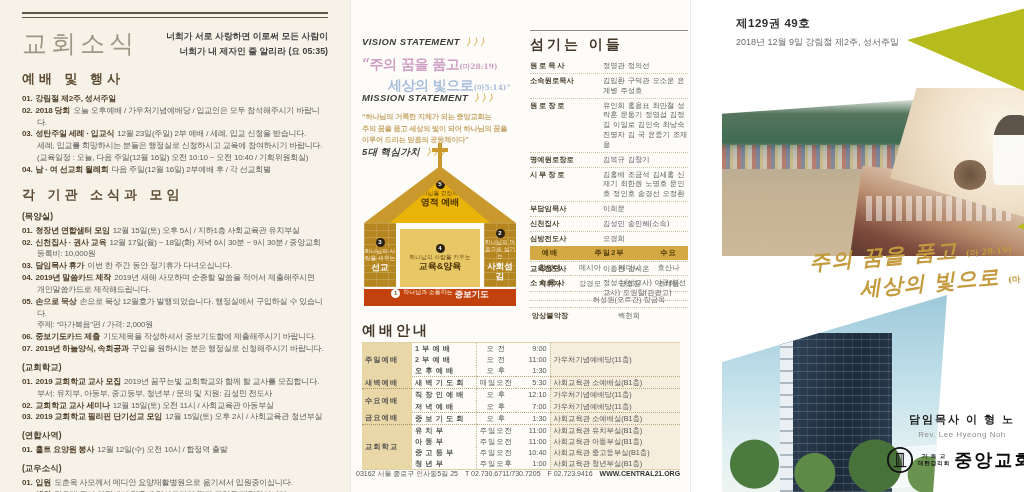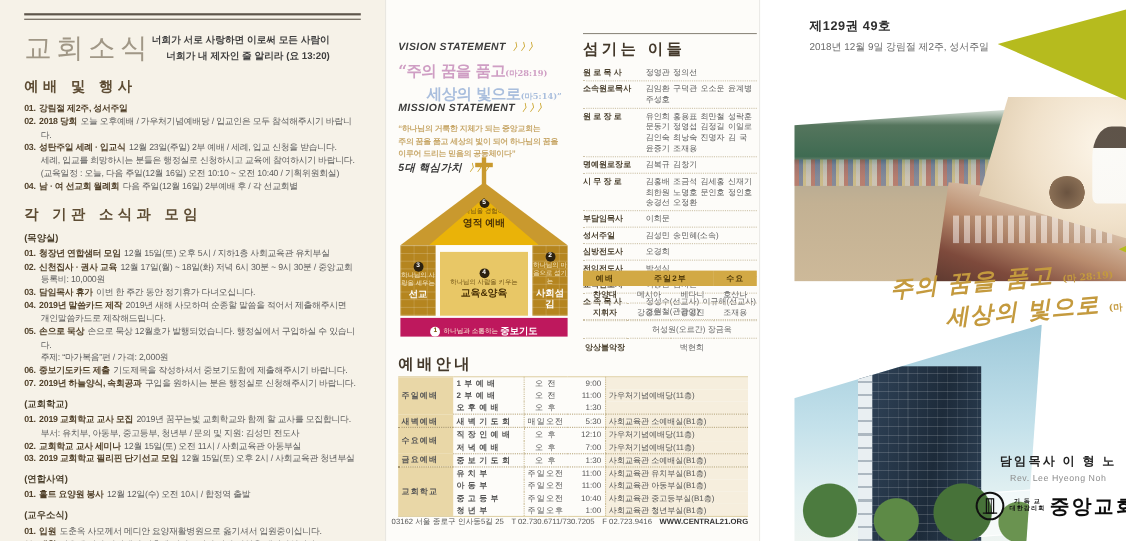--- a/index.html
+++ b/index.html
@@ -2,21 +2,21 @@
 <html><head>
 <meta charset="utf-8">
 <style>
   html,body{margin:0;padding:0;}
   body{width:1024px;height:492px;position:relative;overflow:hidden;background:#ffffff;
        font-family:"Liberation Sans",sans-serif;-webkit-font-smoothing:antialiased;}
   .panel{position:absolute;top:0;height:492px;}
   
   #left-panel{left:0;width:350px;background:#f6f2e8;box-sizing:border-box;padding:12px 22px 0 22px;}
   #top-rule{height:3px;border-top:2px solid #5e564b;border-bottom:1px solid #5e564b;margin-bottom:9px;}
-  #left-header{display:flex;align-items:center;margin-bottom:4px;}
+  #left-header{display:flex;justify-content:space-between;align-items:center;margin-bottom:4px;}
   #left-title{font-family:"DejaVu Serif","Liberation Serif",serif;font-size:25px;color:#a09786;letter-spacing:4px;}
   #left-verse{font-size:8.8px;color:#3f3f3f;line-height:1.6;text-align:right;white-space:pre-line;font-weight:bold;}
   .sec-h{font-family:"DejaVu Serif","Liberation Serif",serif;font-weight:bold;font-size:13px;color:#5d4c33;
          letter-spacing:4px;margin:10px 0 5px 0;}
   .grp{font-size:8.5px;font-weight:bold;color:#4a3f2b;margin:7px 0 2px 0;}
   .item{font-size:8px;line-height:1.48;color:#5c5c5c;padding-left:15px;text-indent:-15px;
         white-space:pre-line;letter-spacing:-0.2px;}
   .item .num,.item .ttl{font-weight:bold;color:#51412a;}
   .item .ttl{margin:0 3px;}
   
@@ -48,22 +48,22 @@
         background-image:linear-gradient(rgba(255,255,255,.18) 1px,transparent 1px),
                          linear-gradient(90deg,rgba(255,255,255,.14) 1px,transparent 1px);
         background-size:12px 7px;display:flex;flex-direction:column;justify-content:center;
         align-items:center;text-align:center;}
   #pillar-left{left:0;width:32px;}
   #pillar-right{left:120px;width:32px;}
   .wall .cv-pre{color:#f7e9c8;}
   .wall .cv-name{color:#ffffff;font-size:8.5px;}
   #mid-block{position:absolute;left:36px;top:86px;width:80px;height:58px;background:#e8c766;
         display:flex;flex-direction:column;justify-content:center;align-items:center;text-align:center;}
-  #base-bar{position:absolute;left:0;top:146px;width:152px;height:17px;background:#be185d;
-        display:flex;justify-content:center;align-items:flex-end;color:#fff;}
+  #base-bar{position:absolute;left:0;top:146px;width:152px;height:17px;background:#c2410c;
+        display:flex;justify-content:center;align-items:flex-start;color:#fff;}
   #base-bar .cv-pre{color:#fdf3da;font-size:6px;}
   #base-bar .cv-name{color:#ffffff;font-size:8.5px;margin-left:2px;}
   .badge{display:inline-block;width:9px;height:9px;border-radius:50%;background:#2b2110;color:#fff;
         font-size:6px;line-height:9px;text-align:center;font-weight:bold;margin-bottom:1px;}
   #base-bar .badge{background:#fff;color:#7a5a10;margin-right:3px;margin-bottom:0;}
   
   .big-h{font-family:"DejaVu Serif","Liberation Serif",serif;font-weight:bold;font-size:14px;
          color:#43382a;letter-spacing:3px;}
   #worship-heading{left:12px;top:322px;}
   #worship-table{left:12px;top:342px;width:318px;}
@@ -73,21 +73,21 @@
   td.wgroup{background:#e9d7a7;color:#6a5322;font-weight:bold;letter-spacing:1px;}
   td.wname{font-weight:bold;color:#4a4238;letter-spacing:0.5px;}
   td.wampm{border-left:1px dotted #c9bb93;text-align:center;letter-spacing:1px;}
   td.wtime{text-align:right;padding-right:6px;}
   td.wplace{background:#f6eedd;border-left:1px dotted #c9bb93;color:#5f5a4e;}
   tr.gend td{border-bottom:1px dotted #b9a87f;}
   tr.gend td.wgroup{border-bottom:1px dotted #a6956b;}
   
   #servants{left:180px;top:30px;width:158px;border-top:1px solid #8f8b80;padding-top:5px;}
   #servants-heading{margin-bottom:5px;}
-  .srow{display:flex;gap:5px;border-bottom:1px dotted #cdc2a8;padding:2px 0;}
+  .srow{display:flex;gap:21px;border-bottom:1px dotted #cdc2a8;padding:2px 0;font-family:Liberation Serif, serif;}
   .srole{width:52px;flex:none;font-size:7.3px;font-weight:bold;color:#493f2d;line-height:1.35;}
   .snames{flex:1;font-size:7.3px;color:#5c5c5c;line-height:1.35;word-spacing:1px;}
   
   #choir{left:180px;top:246px;width:158px;}
   #choir table{border-collapse:collapse;table-layout:fixed;width:158px;}
   #choir th{background:#d2a945;color:#503a08;font-size:7.3px;font-weight:bold;padding:2px 0;letter-spacing:1px;}
   #choir td{font-size:7.3px;color:#666;text-align:center;padding:2.5px 0;border-bottom:1px dotted #cdc2a8;}
   #choir td.clabel{font-weight:bold;color:#493f2d;}
   #choir tr:last-child td{border-bottom:none;}
   #choir td.cspan{text-align:center;}
@@ -161,21 +161,21 @@
     color:#0d0d0d;letter-spacing:2px;}
 </style>
 </head>
 <body>
 
 <div id="left-panel" class="panel">
   <div id="top-rule"></div>
   <div id="left-header">
     <div id="left-title">교회소식</div>
     <div id="left-verse">너희가 서로 사랑하면 이로써 모든 사람이
-너희가 내 제자인 줄 알리라 (요 13:20)</div>
+너희가 내 제자인 줄 알리라 (요 05:35)</div>
   </div>
   <div id="left-sections">
       <div class="sec-h">예배 및 행사</div>
       <div class="item"><span class="num">01.</span><span class="ttl">강림절 제2주, 성서주일</span></div>
       <div class="item"><span class="num">02.</span><span class="ttl">2018 당회</span><span class="txt">오늘 오후예배 / 가우처기념예배당 / 입교인은 모두 참석해주시기 바랍니다.</span></div>
       <div class="item"><span class="num">03.</span><span class="ttl">성탄주일 세례 · 입교식</span><span class="txt">12월 23일(주일) 2부 예배 / 세례, 입교 신청을 받습니다.
 세례, 입교를 희망하시는 분들은 행정실로 신청하시고 교육에 참여하시기 바랍니다.
 (교육일정 : 오늘, 다음 주일(12월 16일) 오전 10:10 ~ 오전 10:40 / 기획위원회실)</span></div>
       <div class="item"><span class="num">04.</span><span class="ttl">남 · 여 선교회 월례회</span><span class="txt">다음 주일(12월 16일) 2부예배 후 / 각 선교회별</span></div>
       <div class="sec-h">각 기관 소식과 모임</div>
@@ -283,21 +283,21 @@
         </div>
         <div class="srow">
           <div class="srole">시 무 장 로</div>
           <div class="snames">김홍배 조금석 김세홍 신재기 최한원 노명호 문인호 정인호 송경선 오정환</div>
         </div>
         <div class="srow">
           <div class="srole">부담임목사</div>
           <div class="snames">이희문</div>
         </div>
         <div class="srow">
-          <div class="srole">성서주일</div>
+          <div class="srole">신천집사</div>
           <div class="snames">김성민 송민혜(소속)</div>
         </div>
         <div class="srow">
           <div class="srole">심방전도사</div>
           <div class="snames">오경희</div>
         </div>
         <div class="srow">
           <div class="srole">전임전도사</div>
           <div class="snames">박성식</div>
         </div>

